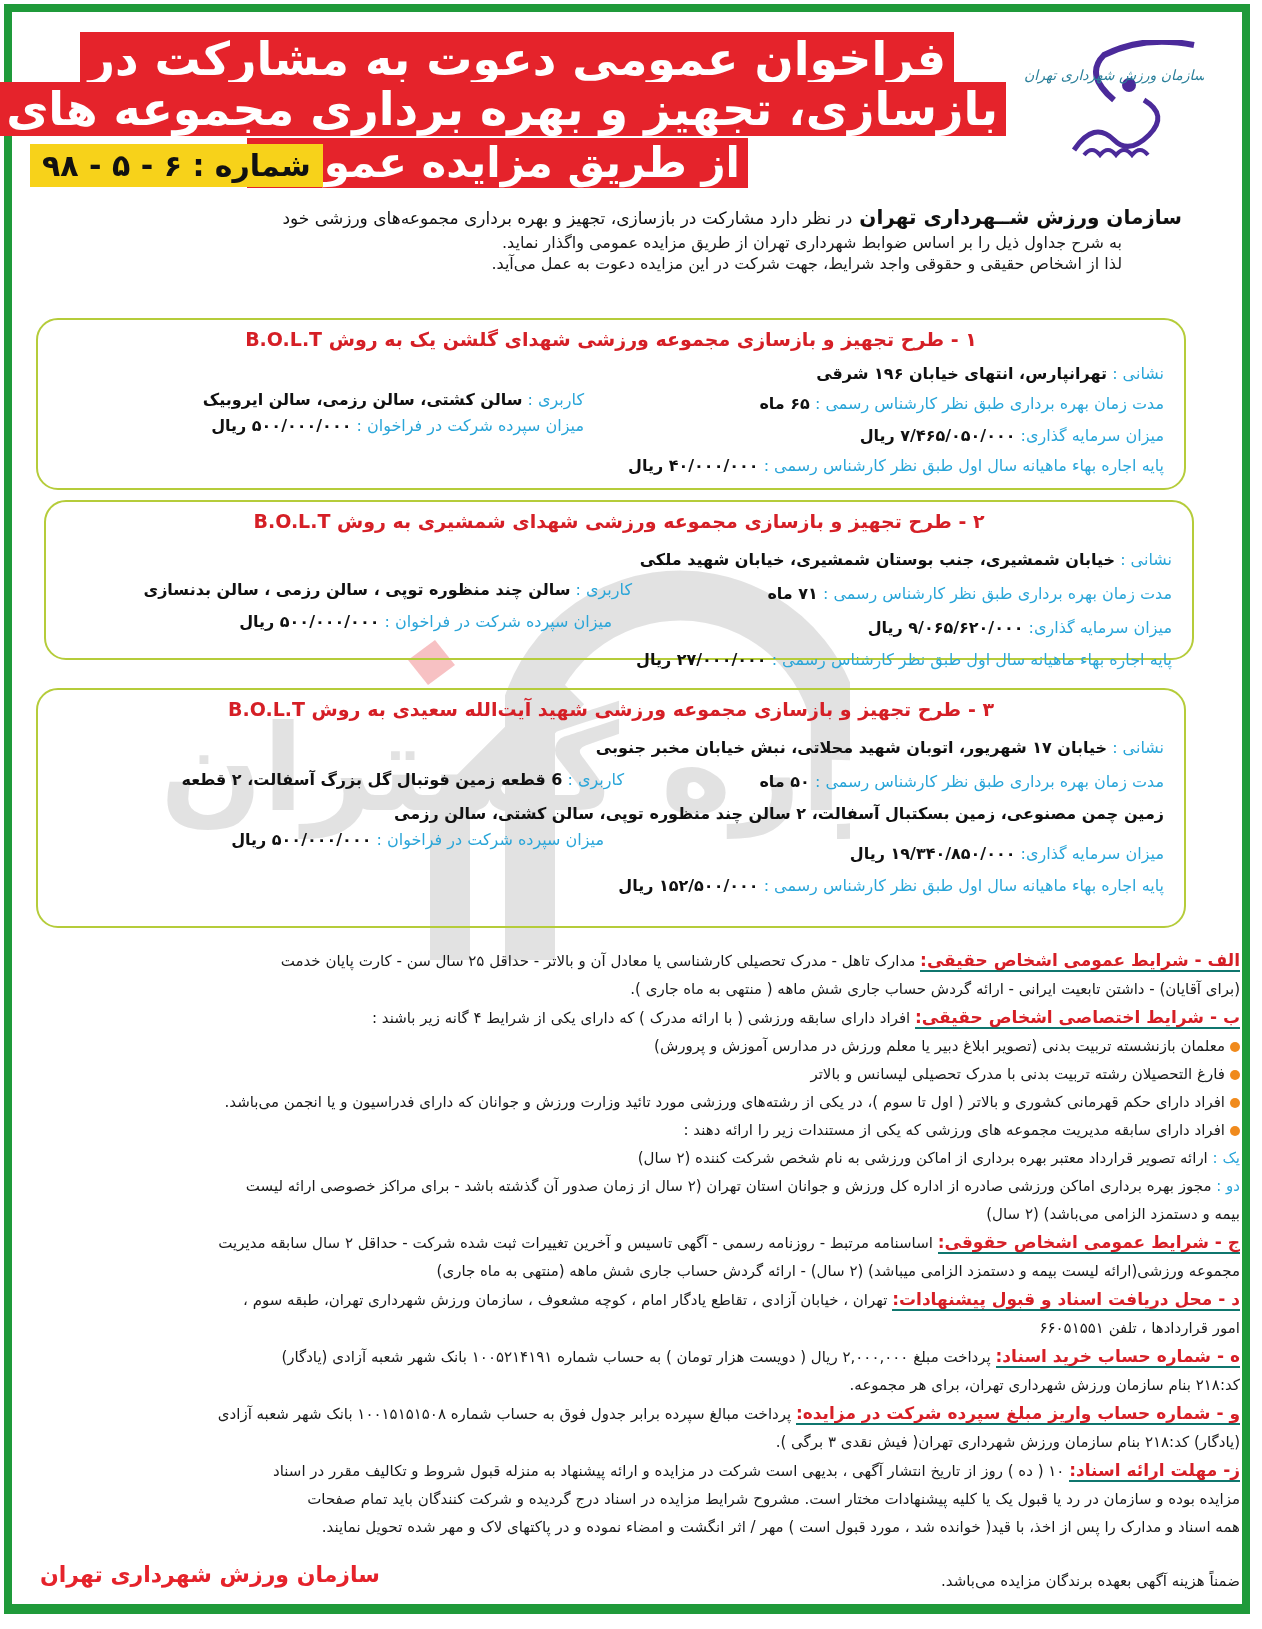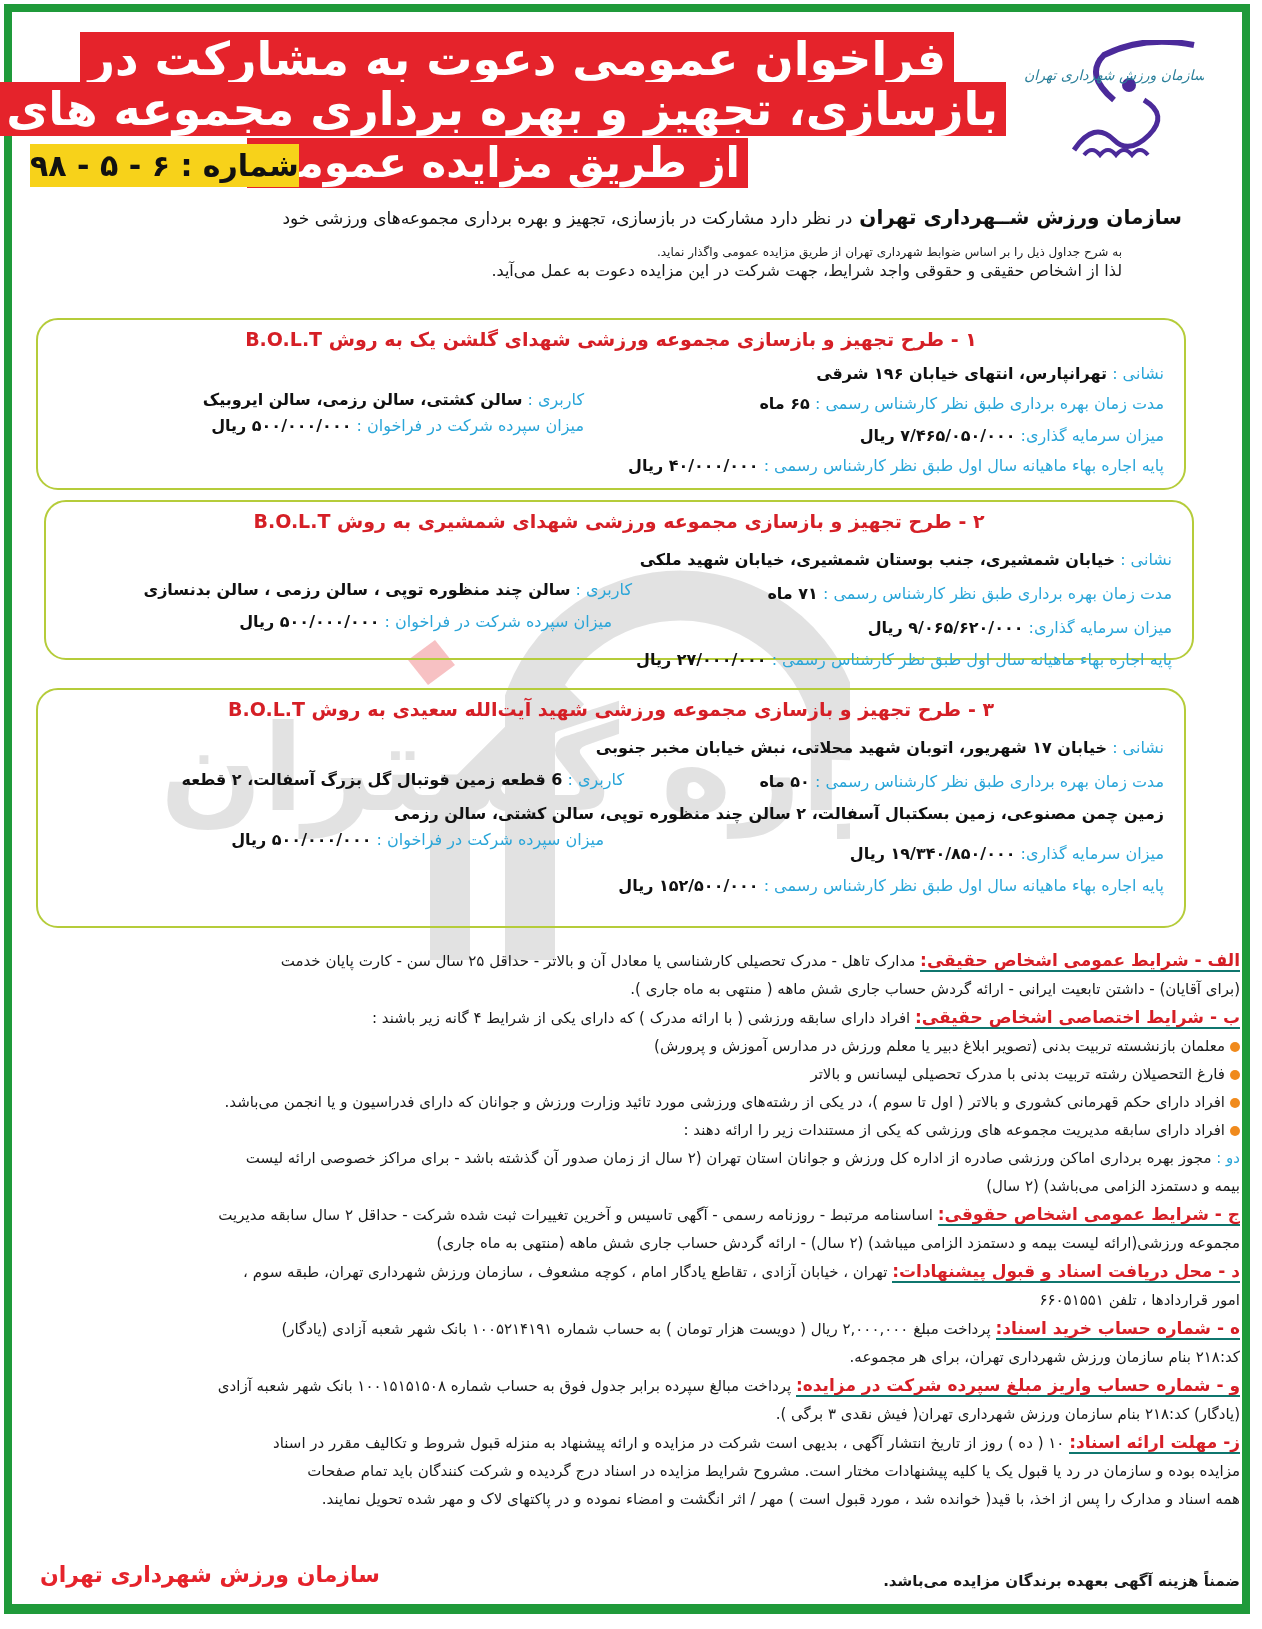--- a/index.html
+++ b/index.html
@@ -4,42 +4,42 @@
 <style>
   html,body{margin:0;padding:0;background:#ffffff;}
   body{width:1262px;height:1629px;position:relative;overflow:hidden;font-family:"DejaVu Sans",sans-serif;color:#1a1a1a;}
   .frame{position:absolute;left:4px;top:4px;width:1246px;height:1610px;border:8px solid #1f9a3a;border-bottom-width:10px;box-sizing:border-box;}
   .watermark{position:absolute;left:150px;top:560px;width:700px;height:420px;pointer-events:none;opacity:.28;}
   .header{position:absolute;left:24px;top:20px;width:1210px;height:175px;}
   .title-line{position:absolute;right:230px;background:#e5232b;color:#ffffff;font-weight:bold;font-family:"DejaVu Sans",sans-serif;direction:rtl;white-space:nowrap;line-height:1;padding:4px 8px;}
   .t1{top:12px;font-size:46px;right:280px;}
   .t2{top:62px;font-size:46px;right:228px;}
   .t3{top:118px;font-size:42px;right:486px;}
-  .number-badge{position:absolute;left:6px;top:124px;background:#f7d21a;color:#111;font-weight:bold;font-size:30px;direction:rtl;padding:4px 0;white-space:nowrap;}
+  .number-badge{position:absolute;left:6px;top:124px;background:#f7d21a;color:#111;font-weight:bold;font-size:30px;direction:rtl;padding:4px 12px;white-space:nowrap;}
   .logo{position:absolute;right:30px;top:20px;width:190px;height:130px;}
   .intro{position:absolute;right:80px;top:205px;width:1100px;direction:rtl;text-align:right;}
   .intro .l1{font-size:20px;font-weight:bold;color:#111;white-space:nowrap;}
   .intro .l1 span.n{font-weight:normal;font-size:17px;}
-  .intro .l2{font-size:12px;margin-top:16px;padding-right:60px;}
+  .intro .l2{font-size:16px;margin-top:4px;padding-right:60px;}
   .intro .l3{font-size:16px;margin-top:2px;padding-right:60px;}
   .project{position:absolute;left:36px;width:1150px;border:2px solid #b5cc3a;border-radius:22px;box-sizing:border-box;direction:rtl;}
   .p1{top:318px;height:172px;}
   .p2{top:500px;height:160px;margin-left:8px;}
   .p3{top:688px;height:240px;}
   .ptitle{position:absolute;top:8px;left:0;right:0;text-align:center;color:#d51f26;font-weight:bold;font-size:19px;white-space:nowrap;}
   .row{position:absolute;right:20px;font-size:16px;white-space:nowrap;}
   .lbl{color:#2aa5d8;}
   .val{font-weight:bold;color:#111;}
   .conditions{position:absolute;right:22px;top:946px;width:1210px;direction:rtl;text-align:right;font-size:15px;line-height:28px;}
   .conditions .line{white-space:nowrap;overflow:visible;}
   .clabel{color:#d51f26;font-weight:bold;font-size:17px;border-bottom:2px solid #0f766e;}
   .bullet{display:inline-block;width:10px;height:10px;border-radius:50%;background:#f08a1c;margin-left:5px;vertical-align:middle;}
   .blue{color:#2aa5d8;}
   .signature{position:absolute;left:40px;top:1562px;color:#e5232b;font-weight:bold;font-size:22px;direction:rtl;white-space:nowrap;}
-  .footer-note{position:absolute;right:22px;top:1572px;font-size:15px;direction:rtl;white-space:nowrap;font-weight:bold;}
+  .footer-note{position:absolute;right:22px;top:1572px;font-size:15px;direction:rtl;white-space:nowrap;}
 </style>
 </head>
 <body>
 
 <div class="frame"></div>
 
 <svg class="watermark" viewBox="0 0 700 420">
   <path d="M380 400 L380 140 A160 160 0 0 1 690 200" fill="none" stroke="#999" stroke-width="50"></path>
   <path d="M300 400 L300 250 L420 130" fill="none" stroke="#999" stroke-width="40"></path>
   <polygon points="258,100 285,80 305,105 278,125" fill="#e5232b"></polygon>
@@ -101,20 +101,21 @@
 </div>
 
 <div class="conditions">
   <div class="line"><span class="clabel">الف - شرایط عمومی اشخاص حقیقی:</span> <span>مدارک تاهل - مدرک تحصیلی کارشناسی یا معادل آن و بالاتر - حداقل ۲۵ سال سن - کارت پایان خدمت</span></div>
   <div class="line">(برای آقایان) - داشتن تابعیت ایرانی - ارائه گردش حساب جاری شش ماهه ( منتهی به ماه جاری ).</div>
   <div class="line"><span class="clabel">ب - شرایط اختصاصی اشخاص حقیقی:</span> <span>افراد دارای سابقه ورزشی ( با ارائه مدرک ) که دارای یکی از شرایط ۴ گانه زیر باشند :</span></div>
   <div class="line"><span class="bullet"></span><span>معلمان بازنشسته تربیت بدنی (تصویر ابلاغ دبیر یا معلم ورزش در مدارس آموزش و پرورش)</span></div>
   <div class="line"><span class="bullet"></span><span>فارغ التحصیلان رشته تربیت بدنی با مدرک تحصیلی لیسانس و بالاتر</span></div>
   <div class="line"><span class="bullet"></span><span>افراد دارای حکم قهرمانی کشوری و بالاتر ( اول تا سوم )، در یکی از رشته‌های ورزشی مورد تائید وزارت ورزش و جوانان که دارای فدراسیون و یا انجمن می‌باشد.</span></div>
   <div class="line"><span class="bullet"></span><span>افراد دارای سابقه مدیریت مجموعه های ورزشی که یکی از مستندات زیر را ارائه دهند :</span></div>
+  <div class="line"><span class="blue">یک :</span> <span>ارائه تصویر قرارداد معتبر بهره برداری از اماکن ورزشی به نام شخص شرکت کننده (۲ سال)</span></div>
   <div class="line"><span class="blue">دو :</span> <span>مجوز بهره برداری اماکن ورزشی صادره از اداره کل ورزش و جوانان استان تهران (۲ سال از زمان صدور آن گذشته باشد - برای مراکز خصوصی ارائه لیست</span></div>
   <div class="line">بیمه و دستمزد الزامی می‌باشد) (۲ سال)</div>
   <div class="line"><span class="clabel">ج - شرایط عمومی اشخاص حقوقی:</span> <span>اساسنامه مرتبط - روزنامه رسمی - آگهی تاسیس و آخرین تغییرات ثبت شده شرکت - حداقل ۲ سال سابقه مدیریت</span></div>
   <div class="line">مجموعه ورزشی(ارائه لیست بیمه و دستمزد الزامی میباشد) (۲ سال) - ارائه گردش حساب جاری شش ماهه (منتهی به ماه جاری)</div>
   <div class="line"><span class="clabel">د - محل دریافت اسناد و قبول پیشنهادات:</span> <span>تهران ، خیابان آزادی ، تقاطع یادگار امام ، کوچه مشعوف ، سازمان ورزش شهرداری تهران، طبقه سوم ،</span></div>
   <div class="line">امور قراردادها ، تلفن ۶۶۰۵۱۵۵۱</div>
   <div class="line"><span class="clabel">ه - شماره حساب خرید اسناد:</span> <span>پرداخت مبلغ ۲,۰۰۰,۰۰۰ ریال ( دویست هزار تومان ) به حساب شماره ۱۰۰۵۲۱۴۱۹۱ بانک شهر شعبه آزادی (یادگار)</span></div>
   <div class="line">کد:۲۱۸ بنام سازمان ورزش شهرداری تهران، برای هر مجموعه.</div>
   <div class="line"><span class="clabel">و - شماره حساب واریز مبلغ سپرده شرکت در مزایده:</span> <span>پرداخت مبالغ سپرده برابر جدول فوق به حساب شماره ۱۰۰۱۵۱۵۱۵۰۸ بانک شهر شعبه آزادی</span></div>
   <div class="line">(یادگار) کد:۲۱۸ بنام سازمان ورزش شهرداری تهران( فیش نقدی ۳ برگی ).</div>

